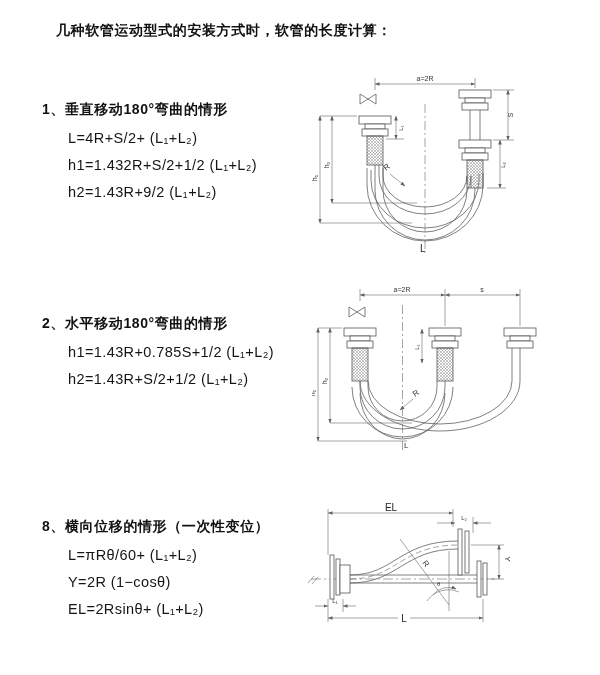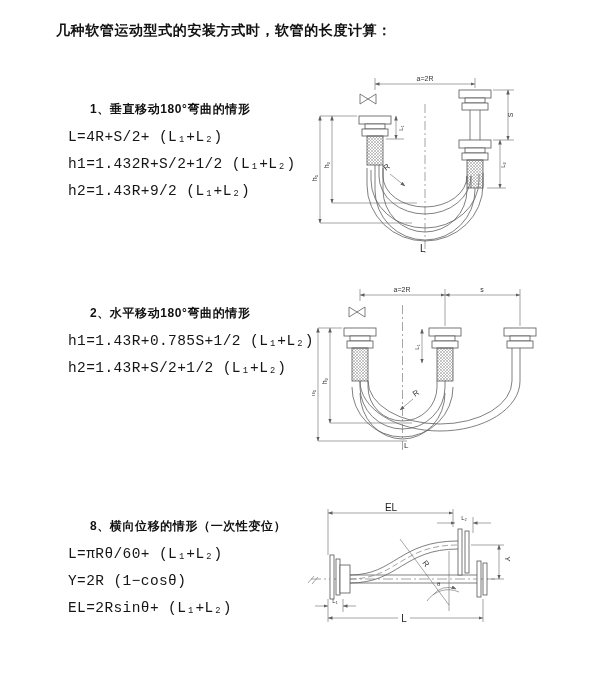--- a/index.html
+++ b/index.html
@@ -7,24 +7,24 @@
     width:600px;height:675px;background:#ffffff;position:relative;overflow:hidden;
     font-family:"Liberation Sans","DejaVu Sans",sans-serif;color:#1c1c1c;
   }
   .page{position:absolute;inset:0;background:#fff;}
   .title{
     position:absolute;left:35px;top:22px;font-size:14px;font-weight:bold;
     letter-spacing:0.6px;color:#111;margin-left:21px;
   }
   .sec{position:absolute;left:42px;}
   #sec1{top:101px}
-  #sec2{top:305px}
+  #sec2{top:315px}
   #sec3{top:518px}
-  .heading{font-size:12px;font-weight:bold;letter-spacing:0.6px;color:#111;margin-left:48px;}
-  .formulas{margin-top:0;font-family:Liberation Mono, monospace;}
+  .heading{font-size:14px;font-weight:bold;letter-spacing:0.6px;color:#111;}
+  .formulas{margin-top:0;}
   .formula{
     font-size:14.5px;letter-spacing:0.4px;color:#151515;
     padding-left:26px;margin-top:11px;line-height:16px;
   }
   .diag{position:absolute;}
   #d1{left:312px;top:70px;}
   #d2{left:312px;top:283px;}
   #d3{left:303px;top:503px;}
   svg{display:block;}
   .ink{stroke:#5f5f5f;fill:none;stroke-width:0.8;}

